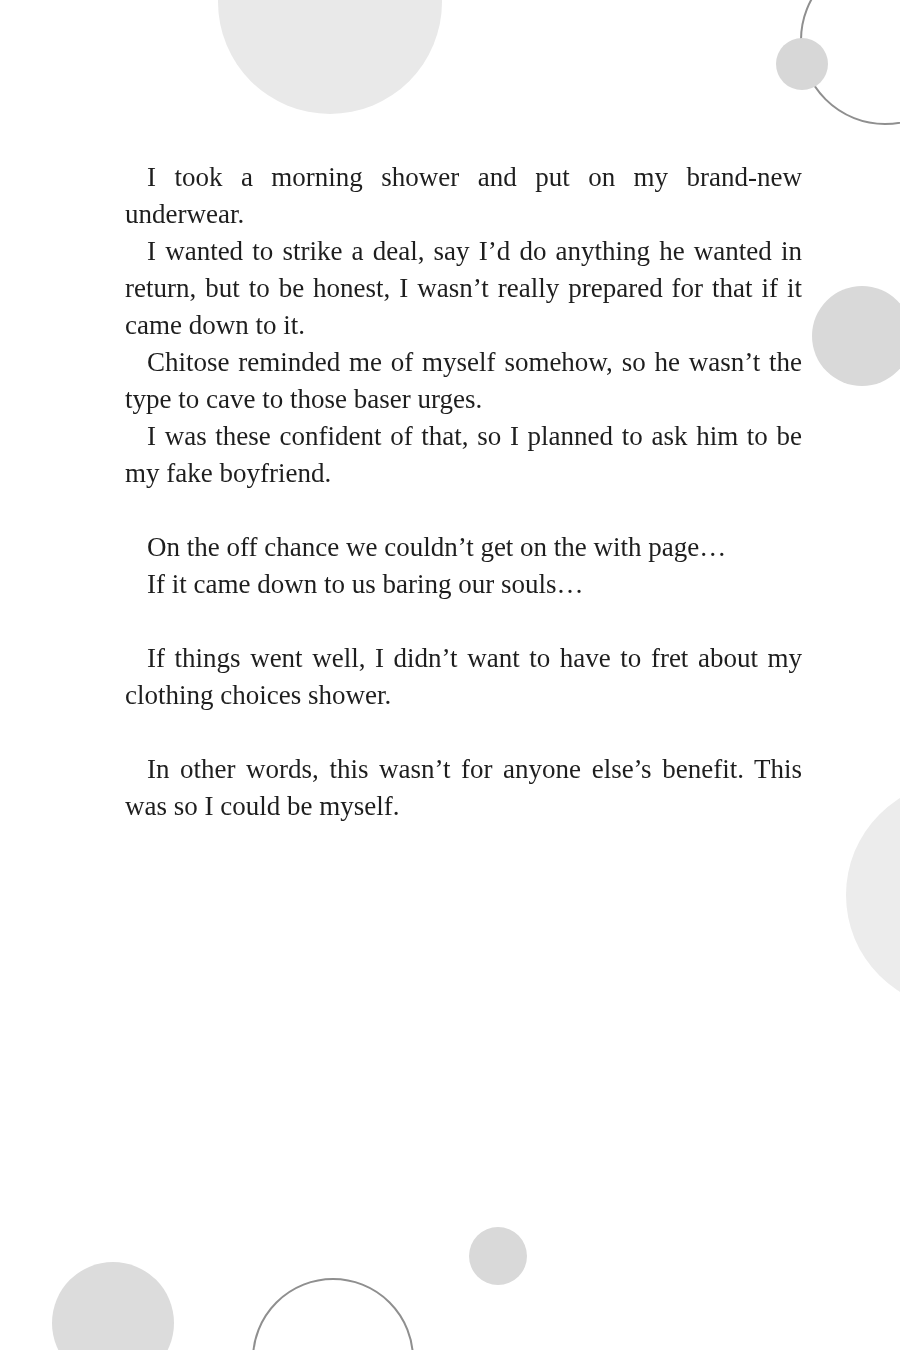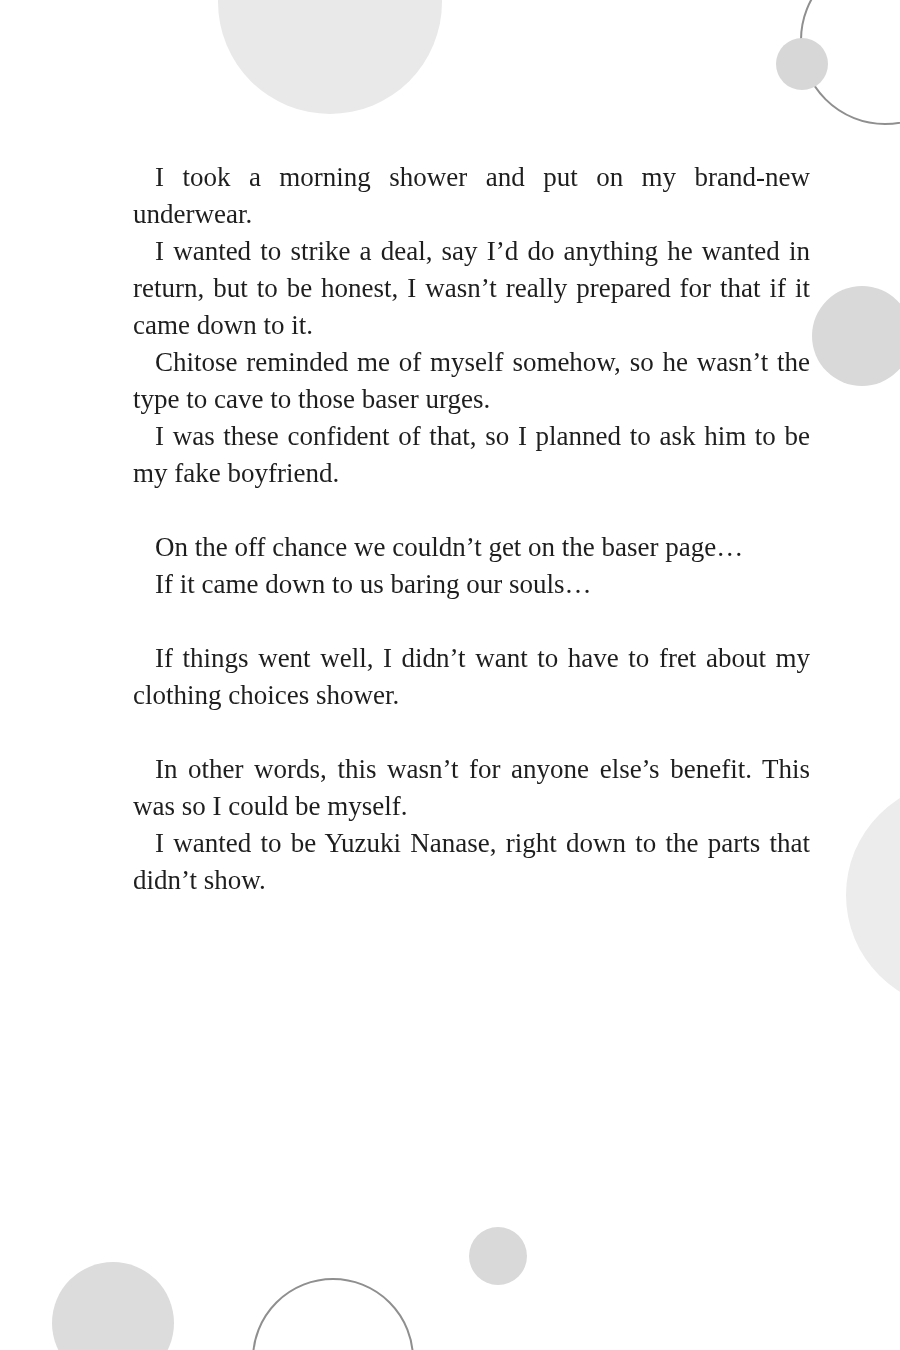--- a/index.html
+++ b/index.html
@@ -19,21 +19,21 @@
     inset: 0;
     z-index: 0;
   }
   .circle {
     position: absolute;
     border-radius: 50%;
     box-sizing: border-box;
   }
   .page-text {
     position: absolute;
-    left: 133px;
+    left: 125px;
     top: 159px;
     width: 677px;
     z-index: 1;
     font-size: 27px;
     line-height: 37px;
     color: #1e1e1e;
     text-align: justify;
   }
   .para-group + .para-group {
     margin-top: 37px;
@@ -58,23 +58,22 @@
   </div>
 
 <div class="page-text" style="color: rgb(30, 30, 30);">
     <div class="para-group">
       <p>I took a morning shower and put on my brand-new underwear.</p>
       <p>I wanted to strike a deal, say I’d do anything he wanted in return, but to be honest, I wasn’t really prepared for that if it came down to it.</p>
       <p>Chitose reminded me of myself somehow, so he wasn’t the type to cave to those baser urges.</p>
       <p>I was these confident of that, so I planned to ask him to be my fake boyfriend.</p>
     </div>
     <div class="para-group">
-      <p>On the off chance we couldn’t get on the baser page…</p>
+      <p>On the off chance we couldn’t get on the with page…</p>
       <p>If it came down to us baring our souls…</p>
     </div>
     <div class="para-group">
       <p>If things went well, I didn’t want to have to fret about my clothing choices shower.</p>
     </div>
     <div class="para-group">
       <p>In other words, this wasn’t for anyone else’s benefit. This was so I could be myself.</p>
-      <p>I wanted to be Yuzuki Nanase, right down to the parts that didn’t show.</p>
     </div>
   </div>
 
 </body></html>

